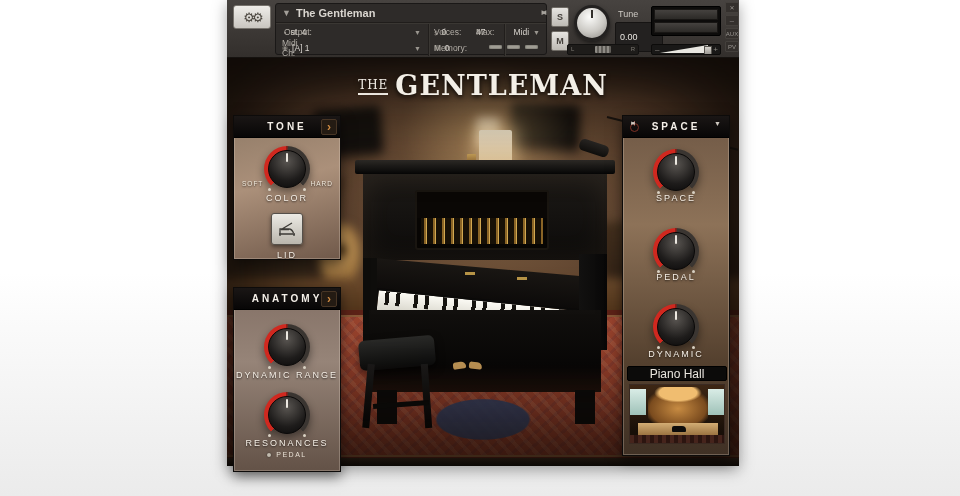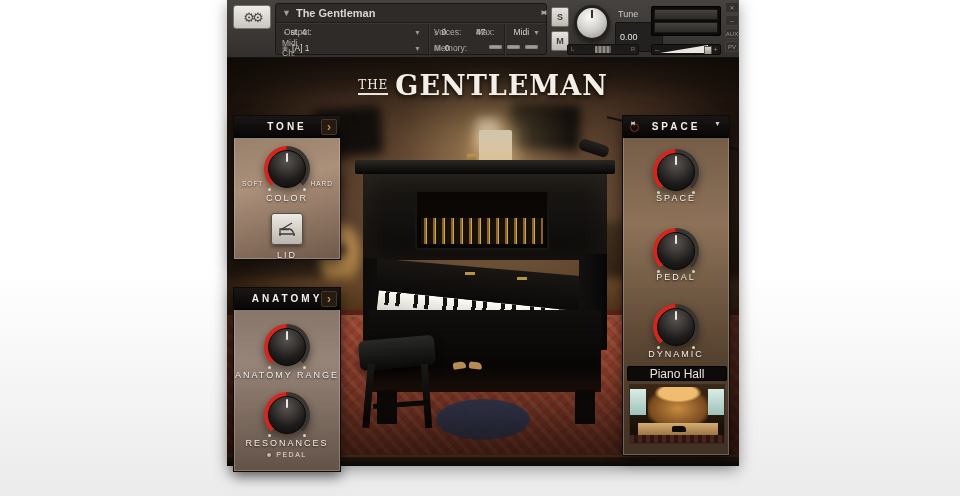--- a/index.html
+++ b/index.html
@@ -360,21 +360,21 @@
         <b>ANATOMY</b>
         <span class="expand">›</span>
       </div>
       <div class="knob a-knob1">
         <span class="ring"></span>
           <span class="cap"></span>
           <span class="ptr"></span>
           <span class="d1"></span>
           <span class="d2"></span>
       </div>
-      <div class="plabel a-lbl1">ANATOMY RANGE</div>
+      <div class="plabel a-lbl1">DYNAMIC RANGE</div>
       <div class="knob a-knob2">
         <span class="ring"></span>
           <span class="cap"></span>
           <span class="ptr"></span>
           <span class="d1"></span>
           <span class="d2"></span>
       </div>
       <div class="plabel a-lbl2">RESONANCES</div>
       <div class="pedal-row a-pedal">
         <span class="pedal-led"></span>

